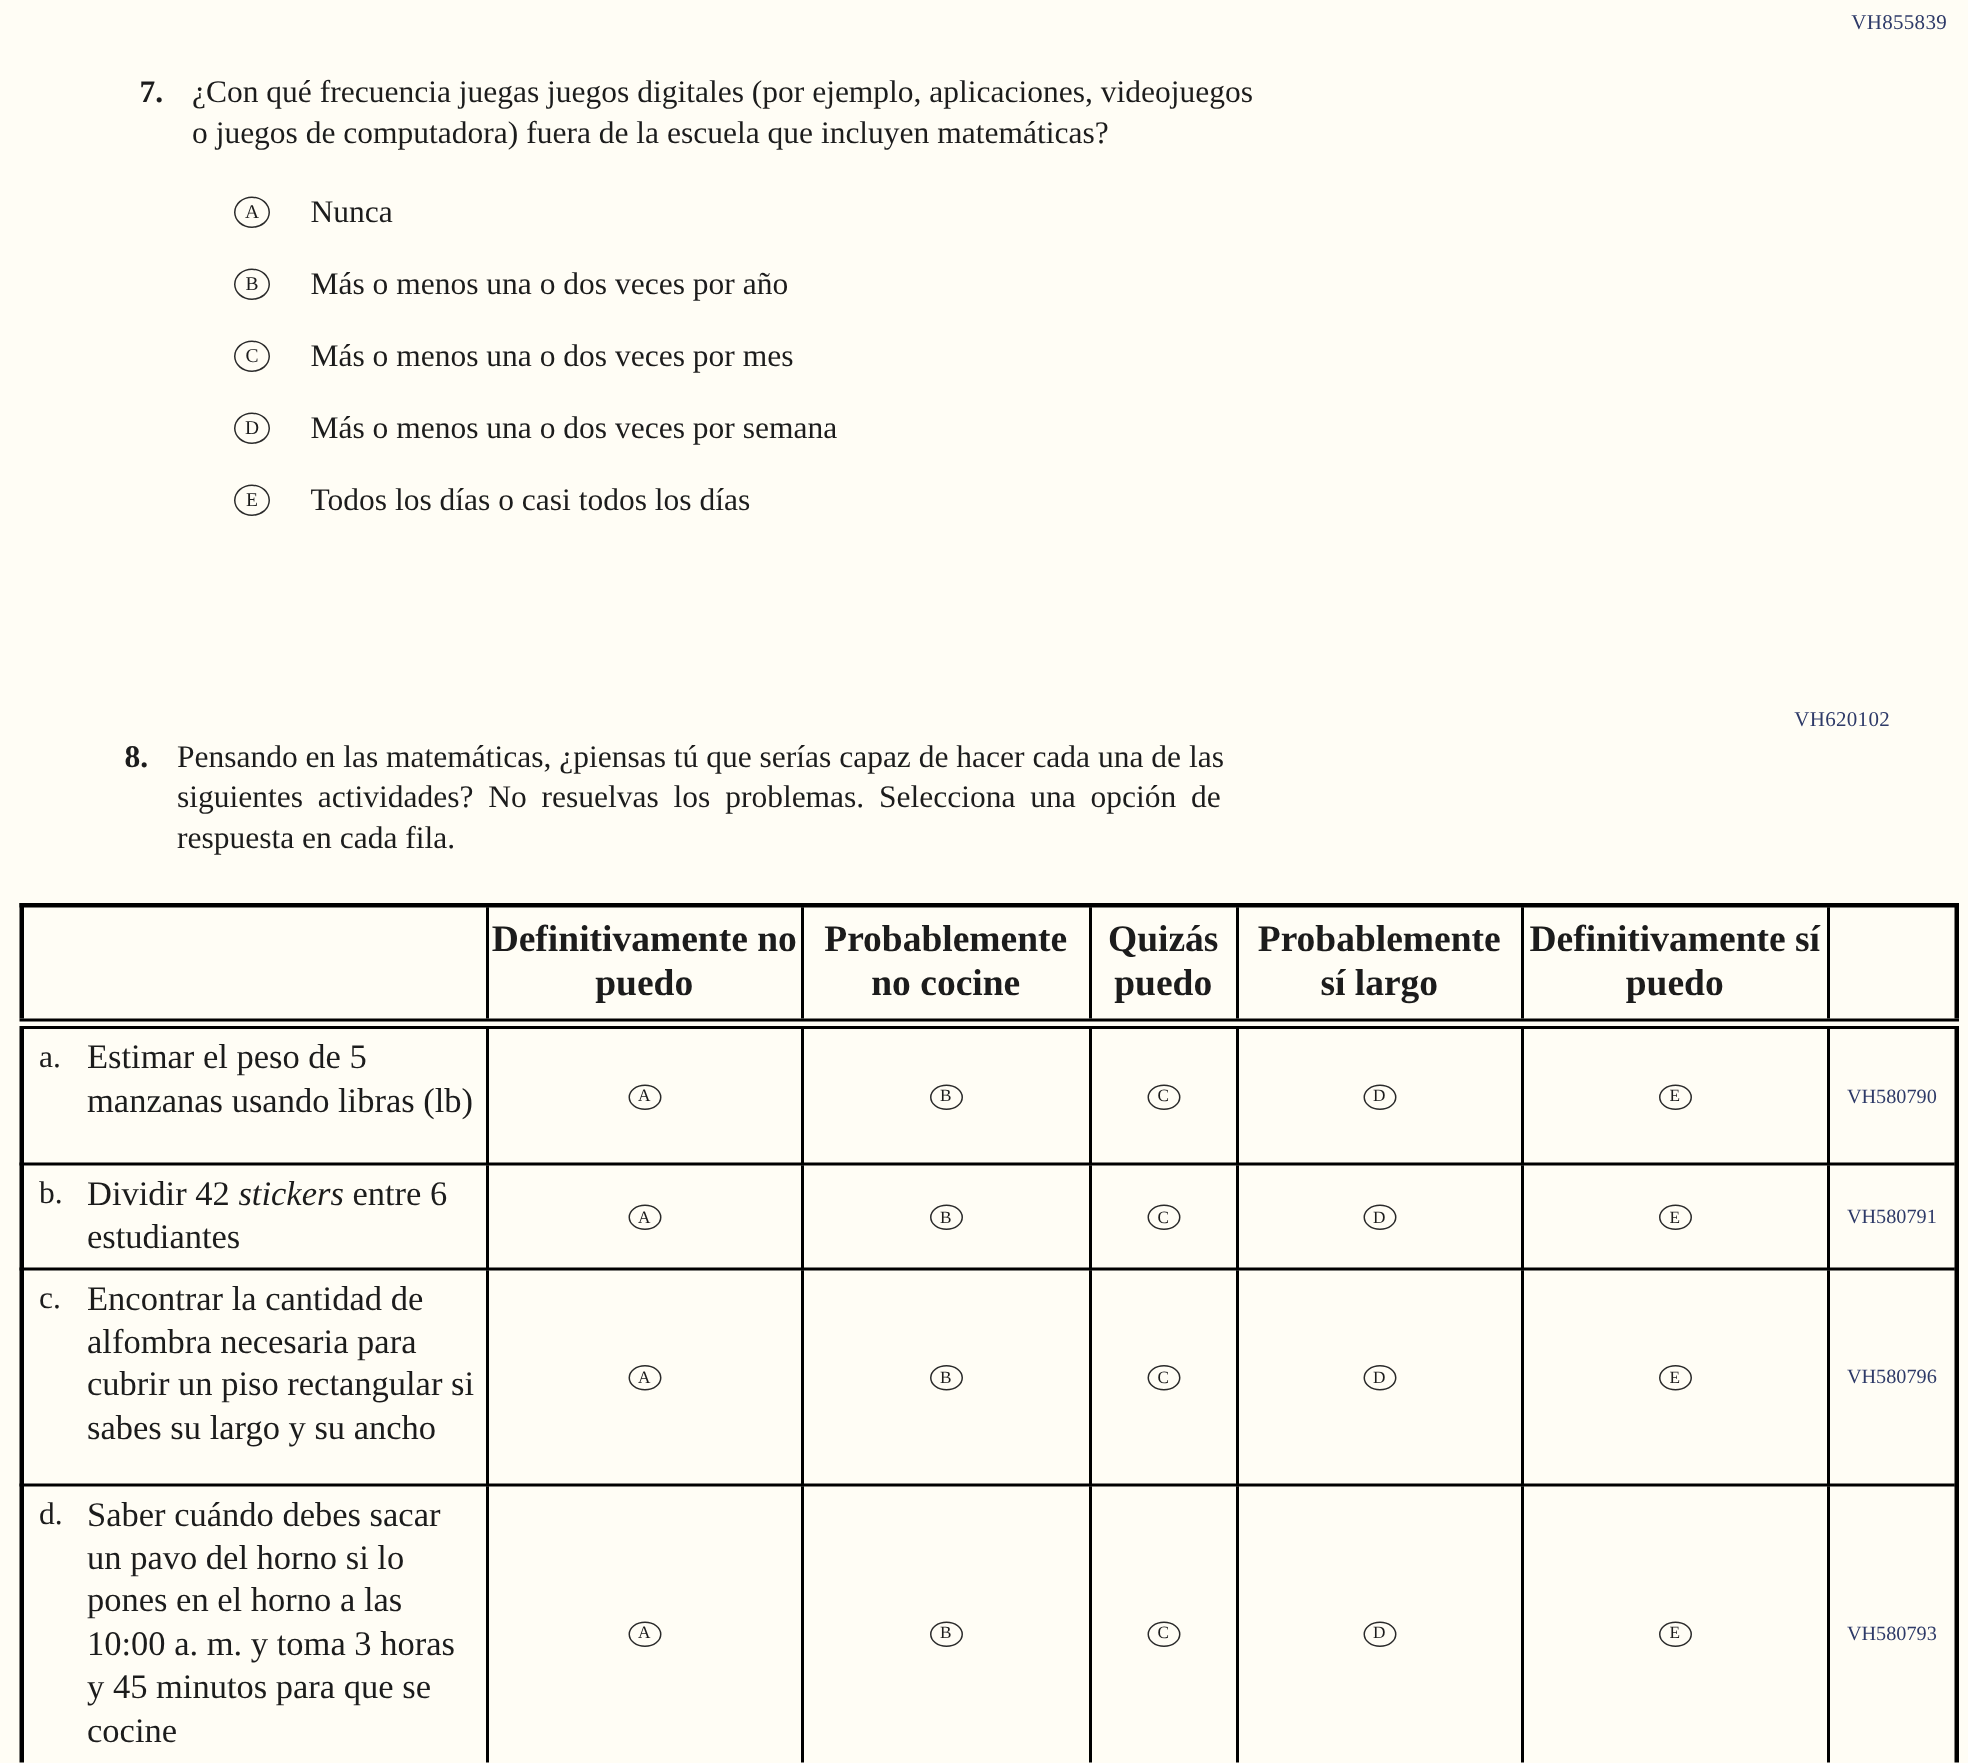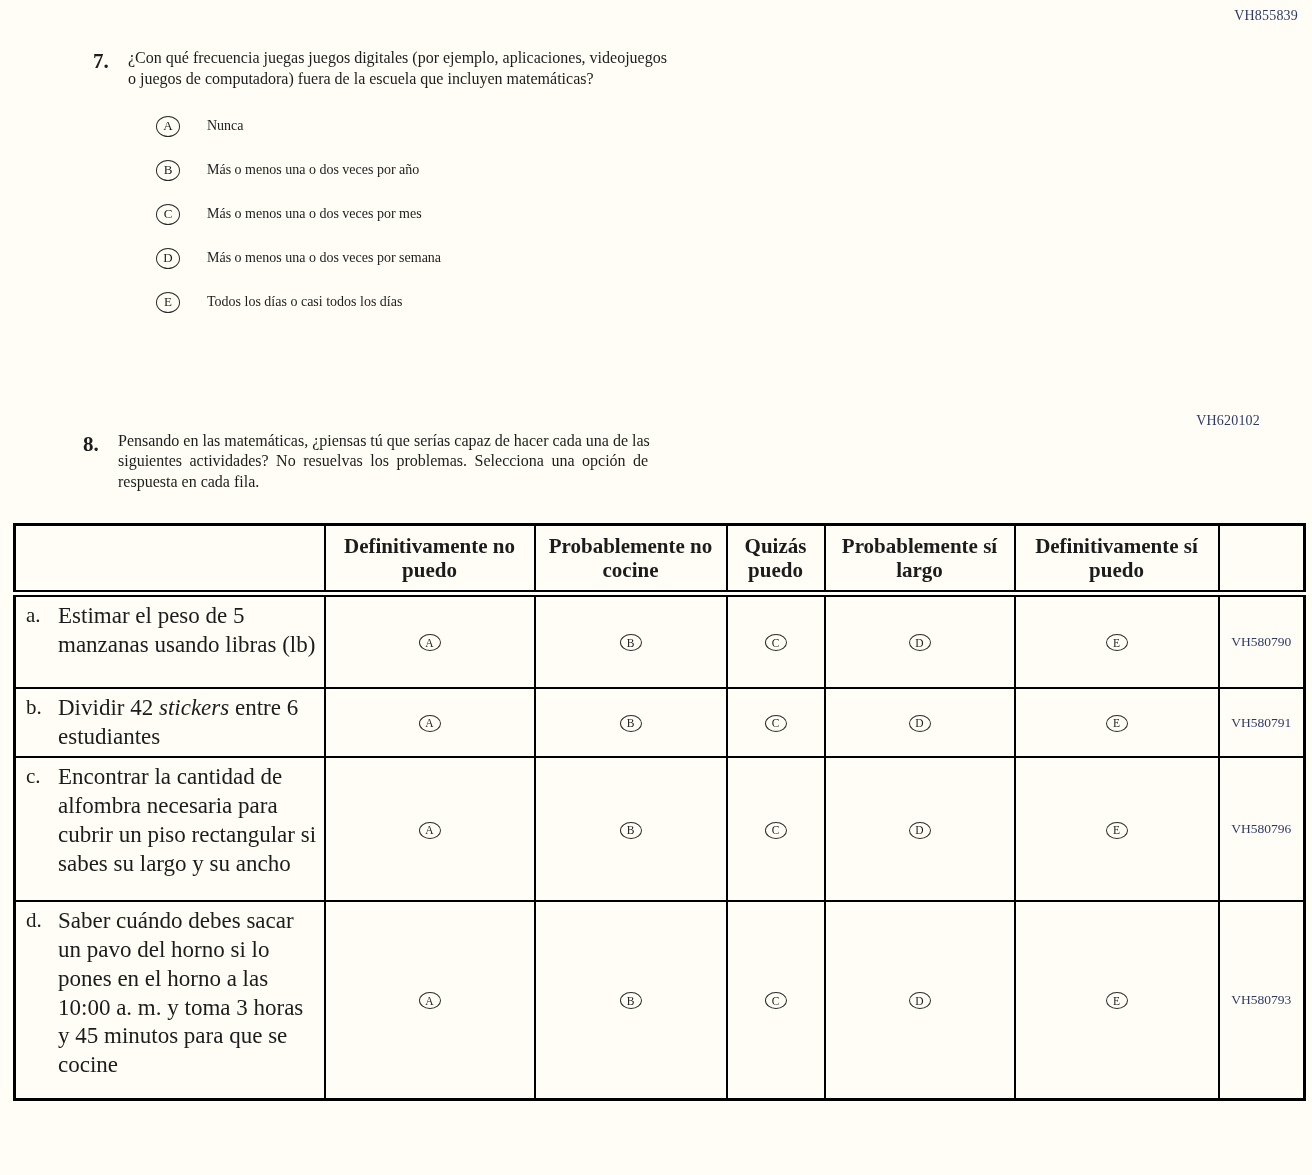--- a/index.html
+++ b/index.html
@@ -8,57 +8,57 @@
     background: #fffdf5;
     font-family: "Liberation Serif", "DejaVu Serif", serif;
     color: #1c1c1c;
     overflow: hidden;
   }
   .page { position: relative; width: 1312px; height: 858px; }
 
   
   .code-line { text-align: right; font-size: 14px; color: #2e3a68; letter-spacing: 0.2px; }
   .code-line.q7 { padding: 8px 14px 0 0; }
-  .code-line.q8 { padding: 0 52px 0 16px; margin-top: 77px; }
+  .code-line.q8 { padding: 0 52px 0 16px; margin-top: 104px; }
 
   
   .question { display: flex; margin-left: 93px; margin-top: 24px; }
   .q-number { width: 35px; font-weight: bold; font-size: 21px; line-height: 1.3; }
   .q-body { flex: 1; }
-  .q-text { font-size: 16px; line-height: 1.3; max-width: 990px; }
+  .q-text { font-size: 21px; line-height: 1.3; max-width: 990px; }
   .q8 .q-text { text-align: justify; max-width: 1000px; }
   .justified { word-spacing: 0.22em; }
   .bold-inline { font-weight: normal; }
   .italic-inline { font-style: italic; margin-top: 26px; }
 
   
   .options { margin-top: 26px; margin-left: 28px; }
   .option-row { display: flex; align-items: center; margin-bottom: 23px; }
-  .option-label { font-size: 14px; margin-left: 27px; }
+  .option-label { font-size: 21px; margin-left: 27px; }
 
   
   .bubble {
     display: inline-flex; align-items: center; justify-content: center;
     border: 1.6px solid #2a2a2a; border-radius: 50%;
     font-family: "Liberation Serif", serif; color: #1c1c1c;
     flex-shrink: 0;
   }
   .bubble.big { width: 24px; height: 21px; font-size: 13px; }
   .bubble.small { width: 22px; height: 17px; font-size: 11.5px; }
 
   
   table.matrix {
     border-collapse: collapse; table-layout: fixed;
     width: 1290px; margin: 30px 0 0 13px;
     border: 3px solid #000;
     background: #fffdf5;
   }
   table.matrix th, table.matrix td { border: 2.5px solid #000; }
   table.matrix thead th {
-    font-size: 21px; font-weight: bold; text-align: center;
+    font-size: 25px; font-weight: bold; text-align: center;
     line-height: 1.15; padding: 8px 2px;
     border-bottom: 7px double #000;
     height: 64px; vertical-align: middle;
   }
   td.label-cell { vertical-align: top; padding: 5px 4px 5px 6px; }
   .label-flex { display: flex; }
   .row-letter { width: 36px; font-size: 21px; line-height: 1.25; padding-left: 4px; }
   .row-text { flex: 1; font-size: 23px; line-height: 1.25; }
   td.answer-cell { text-align: center; vertical-align: middle; }
   td.code-cell {

